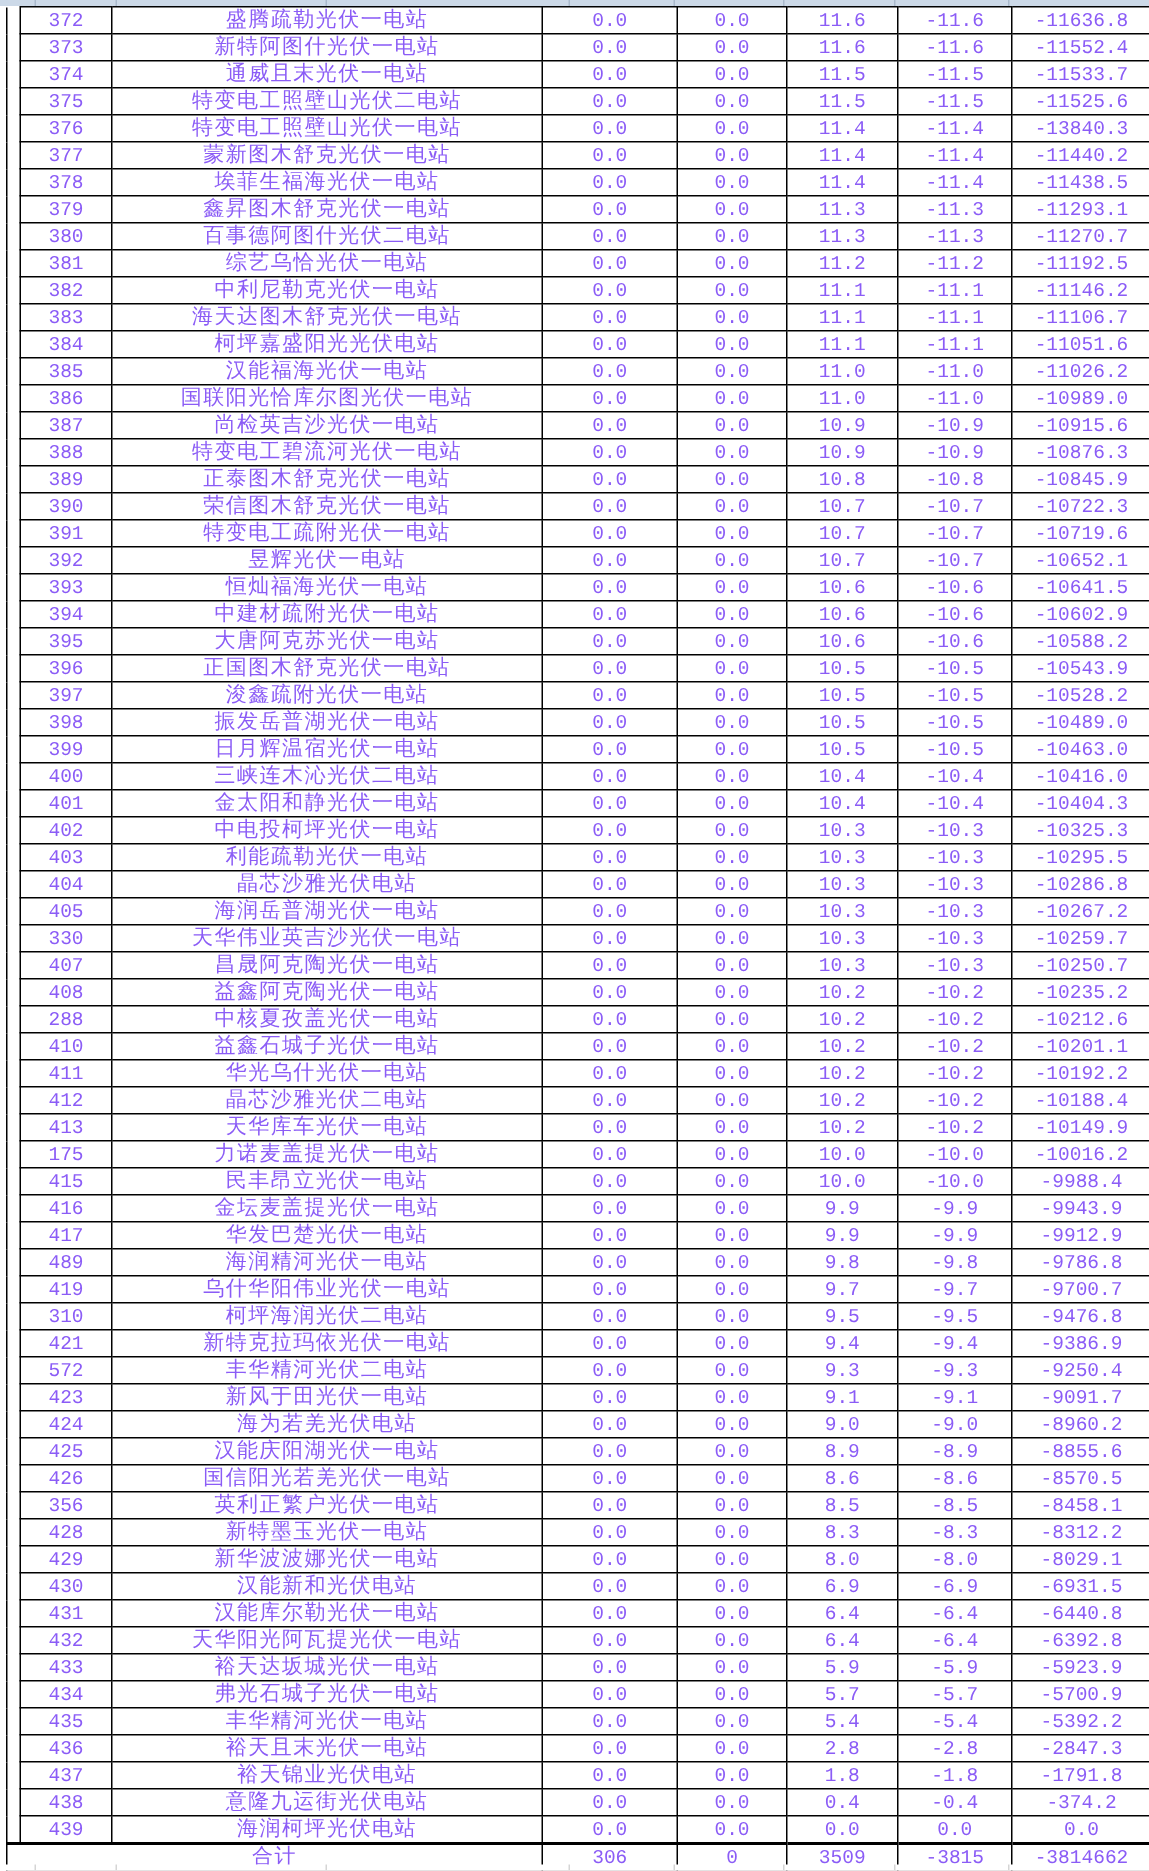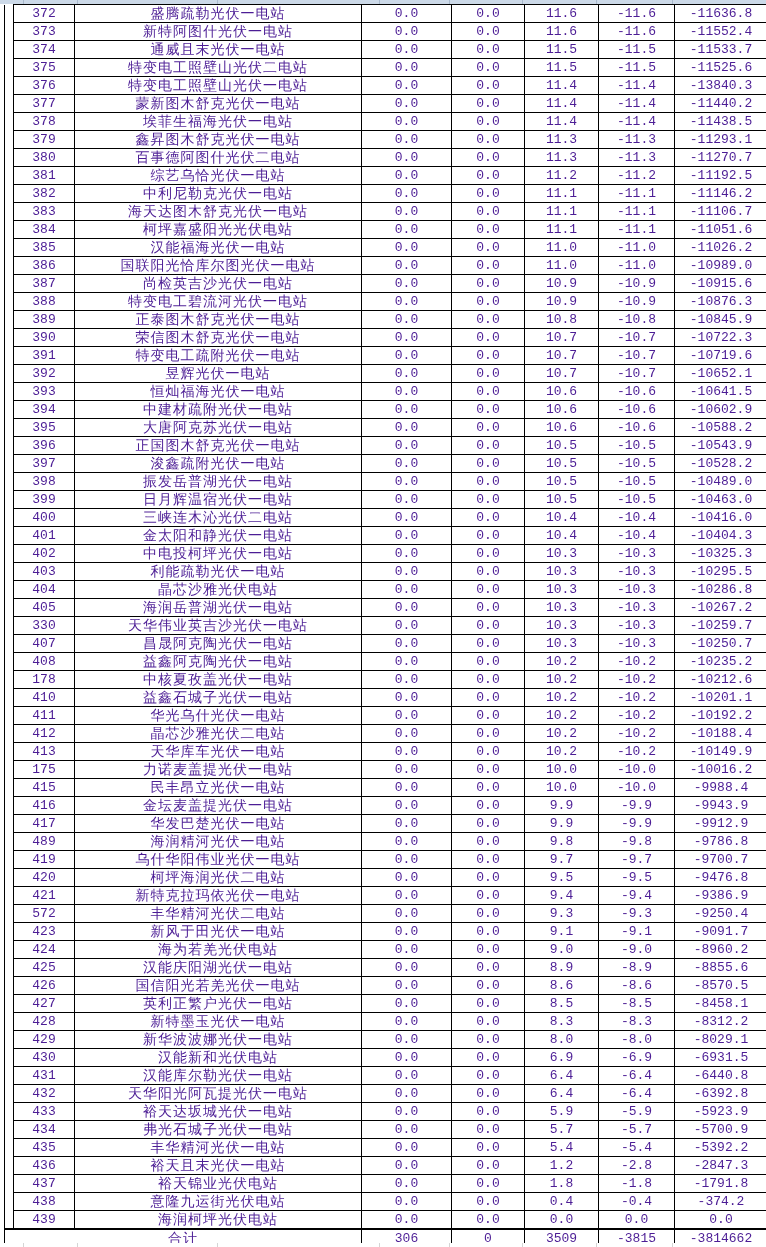--- a/index.html
+++ b/index.html
@@ -2,21 +2,21 @@
 <html><head>
 <meta charset="utf-8">
 <style>
   html,body{margin:0;padding:0;background:#ffffff;}
   #screen{
     position:relative;
     width:766px;height:1247px;
     overflow:hidden;
     background:#ffffff;
     font-family:"Liberation Serif","DejaVu Serif",serif;
-    color:#4c1d95;
+    color:#8b5cf6;
   }
   
   #top-band{
     position:absolute;left:0;top:0;width:766px;height:4px;
     background:#ccd9e8;
   }
   .band-tick{position:absolute;top:0;width:1px;height:4px;background:#a9b9cc;}
   
   #bottom-strip{position:absolute;left:0;top:1243px;width:766px;height:4px;background:#ffffff;}
   .grid-tick{position:absolute;top:0;width:1px;height:4px;background:#d5d5d5;}
@@ -400,21 +400,21 @@
         <tr>
           <td class="num">408</td>
           <td class="name">益鑫阿克陶光伏一电站</td>
           <td class="num">0.0</td>
           <td class="num">0.0</td>
           <td class="num">10.2</td>
           <td class="num">-10.2</td>
           <td class="num">-10235.2</td>
         </tr>
         <tr>
-          <td class="num">178</td>
+          <td class="num">288</td>
           <td class="name">中核夏孜盖光伏一电站</td>
           <td class="num">0.0</td>
           <td class="num">0.0</td>
           <td class="num">10.2</td>
           <td class="num">-10.2</td>
           <td class="num">-10212.6</td>
         </tr>
         <tr>
           <td class="num">410</td>
           <td class="name">益鑫石城子光伏一电站</td>
@@ -499,21 +499,21 @@
         <tr>
           <td class="num">419</td>
           <td class="name">乌什华阳伟业光伏一电站</td>
           <td class="num">0.0</td>
           <td class="num">0.0</td>
           <td class="num">9.7</td>
           <td class="num">-9.7</td>
           <td class="num">-9700.7</td>
         </tr>
         <tr>
-          <td class="num">420</td>
+          <td class="num">310</td>
           <td class="name">柯坪海润光伏二电站</td>
           <td class="num">0.0</td>
           <td class="num">0.0</td>
           <td class="num">9.5</td>
           <td class="num">-9.5</td>
           <td class="num">-9476.8</td>
         </tr>
         <tr>
           <td class="num">421</td>
           <td class="name">新特克拉玛依光伏一电站</td>
@@ -562,21 +562,21 @@
         <tr>
           <td class="num">426</td>
           <td class="name">国信阳光若羌光伏一电站</td>
           <td class="num">0.0</td>
           <td class="num">0.0</td>
           <td class="num">8.6</td>
           <td class="num">-8.6</td>
           <td class="num">-8570.5</td>
         </tr>
         <tr>
-          <td class="num">427</td>
+          <td class="num">356</td>
           <td class="name">英利正繁户光伏一电站</td>
           <td class="num">0.0</td>
           <td class="num">0.0</td>
           <td class="num">8.5</td>
           <td class="num">-8.5</td>
           <td class="num">-8458.1</td>
         </tr>
         <tr>
           <td class="num">428</td>
           <td class="name">新特墨玉光伏一电站</td>
@@ -647,21 +647,21 @@
           <td class="num">0.0</td>
           <td class="num">5.4</td>
           <td class="num">-5.4</td>
           <td class="num">-5392.2</td>
         </tr>
         <tr>
           <td class="num">436</td>
           <td class="name">裕天且末光伏一电站</td>
           <td class="num">0.0</td>
           <td class="num">0.0</td>
-          <td class="num">1.2</td>
+          <td class="num">2.8</td>
           <td class="num">-2.8</td>
           <td class="num">-2847.3</td>
         </tr>
         <tr>
           <td class="num">437</td>
           <td class="name">裕天锦业光伏电站</td>
           <td class="num">0.0</td>
           <td class="num">0.0</td>
           <td class="num">1.8</td>
           <td class="num">-1.8</td>

